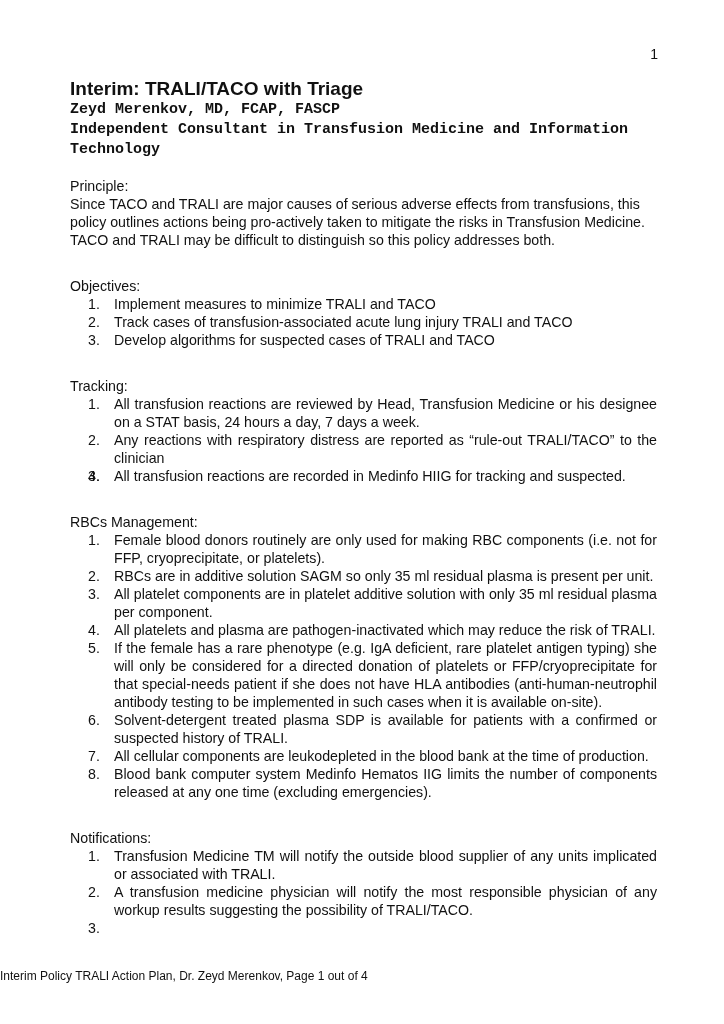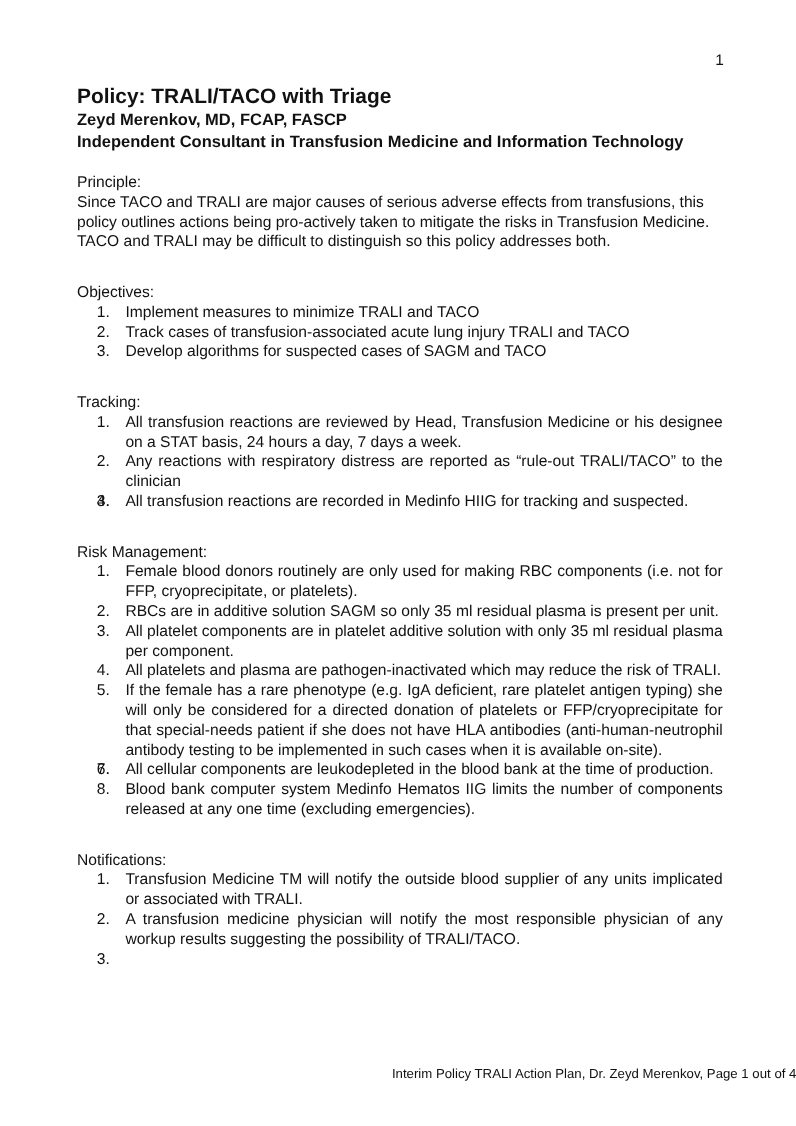--- a/index.html
+++ b/index.html
@@ -12,86 +12,86 @@
     font-size: 14px; text-align: right;
   }
   .content {
     position: absolute; top: 78px; left: 70px; width: 587px;
     font-size: 14.2px; line-height: 18px;
   }
   .title {
     font-weight: bold; font-size: 19px; line-height: 22px; margin: 0;
   }
   .subtitle {
-    font-weight: bold; font-size: 15px; line-height: 20px; margin: 0;
+    font-weight: bold; font-size: 15px; line-height: 20px; margin: 0; font-family: Liberation Mono, monospace;
   }
   .section { margin-top: 28px; }
   .section.first { margin-top: 17px; }
   .heading { font-weight: normal; margin: 0; }
   .para { margin: 0; }
   ol {
     margin: 0; padding: 0; list-style: none;
   }
   li {
     position: relative; padding-left: 44px; text-align: justify;
     text-align-last: left;
   }
   li .num {
     position: absolute; left: 18px; top: 0;
   }
   .footer {
     position: absolute; top: 969px; left: 0; width: 724px;
-    text-align: right; font-size: 12px;
+    text-align: left; font-size: 12px;
   }
 </style>
 </head>
 <body>
 
 <div class="page-number">1</div>
 
 <div class="content">
   <div>
-    <h1 class="title">Policy:  TRALI/TACO with Triage</h1>
+    <h1 class="title">Interim:  TRALI/TACO with Triage</h1>
     <p class="subtitle">Zeyd Merenkov, MD, FCAP, FASCP</p>
     <p class="subtitle">Independent Consultant in Transfusion Medicine and Information Technology</p>
   </div>
 
   <div class="section first">
     <p class="heading">Principle:</p>
     <p class="para" style="text-align:left;">Since TACO and TRALI are major causes of serious adverse effects from transfusions, this policy outlines actions being pro-actively taken to mitigate the risks in Transfusion Medicine. TACO and TRALI may be difficult to distinguish so this policy addresses both.</p>
   </div>
 
   <div class="section">
     <p class="heading">Objectives:</p>
     <ol>
       <li><span class="num">1.</span><span>Implement measures to minimize TRALI and TACO</span></li>
       <li><span class="num">2.</span><span>Track cases of transfusion-associated acute lung injury TRALI and TACO</span></li>
-      <li><span class="num">3.</span><span>Develop algorithms for suspected cases of SAGM and TACO</span></li>
+      <li><span class="num">3.</span><span>Develop algorithms for suspected cases of TRALI and TACO</span></li>
     </ol>
   </div>
 
   <div class="section">
     <p class="heading">Tracking:</p>
     <ol>
       <li><span class="num">1.</span><span>All transfusion reactions are reviewed by Head, Transfusion Medicine or his designee on a STAT basis, 24 hours a day, 7 days a week.</span></li>
       <li><span class="num">2.</span><span>Any reactions with respiratory distress are reported as “rule-out TRALI/TACO” to the clinician</span></li>
       <li><span class="num">3.</span></li>
       <li><span class="num">4.</span><span>All transfusion reactions are recorded in Medinfo HIIG for tracking and suspected.</span></li>
     </ol>
   </div>
 
   <div class="section">
-    <p class="heading">Risk Management:</p>
+    <p class="heading">RBCs Management:</p>
     <ol>
       <li><span class="num">1.</span><span>Female blood donors routinely are only used for making RBC components (i.e. not for FFP, cryoprecipitate, or platelets).</span></li>
       <li><span class="num">2.</span><span>RBCs are in additive solution SAGM so only 35 ml residual plasma is present per unit.</span></li>
       <li><span class="num">3.</span><span>All platelet components are in platelet additive solution with only 35 ml residual plasma per component.</span></li>
       <li><span class="num">4.</span><span>All platelets and plasma are pathogen-inactivated which may reduce the risk of TRALI.</span></li>
       <li><span class="num">5.</span><span>If the female has a rare phenotype (e.g. IgA deficient, rare platelet antigen typing) she will only be considered for a directed donation of platelets or FFP/cryoprecipitate for that special-needs patient if she does not have HLA antibodies (anti-human-neutrophil antibody testing to be implemented in such cases when it is available on-site).</span></li>
-      <li><span class="num">6.</span></li>
+      <li><span class="num">6.</span><span>Solvent-detergent treated plasma SDP is available for patients with a confirmed or suspected history of TRALI.</span></li>
       <li><span class="num">7.</span><span>All cellular components are leukodepleted in the blood bank at the time of production.</span></li>
       <li><span class="num">8.</span><span>Blood bank computer system Medinfo Hematos IIG limits the number of components released at any one time (excluding emergencies).</span></li>
     </ol>
   </div>
 
   <div class="section">
     <p class="heading">Notifications:</p>
     <ol>
       <li><span class="num">1.</span><span>Transfusion Medicine TM will notify the outside blood supplier of any units implicated or associated with TRALI.</span></li>
       <li><span class="num">2.</span><span>A transfusion medicine physician will notify the most responsible physician of any workup results suggesting the possibility of TRALI/TACO.</span></li>

